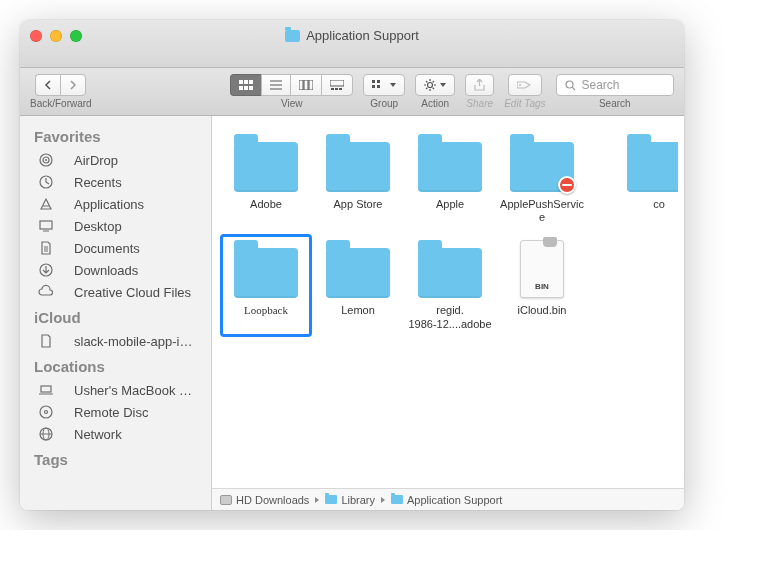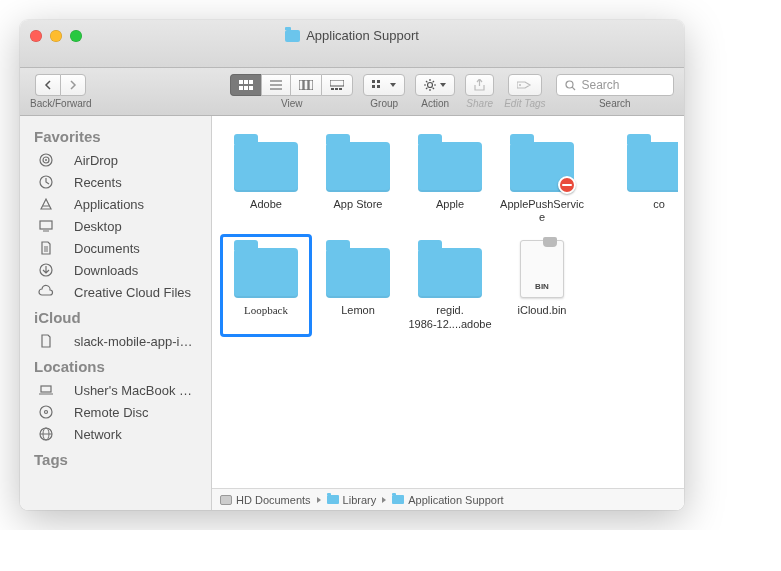--- a/index.html
+++ b/index.html
@@ -329,21 +329,21 @@
           <div class="bin-icon"></div>
           <div class="fname">iCloud.bin</div>
         </div>
         <div></div>
 
       </div>
 
       <div class="pathbar">
         <div class="crumb">
           <div class="mini-hd"></div>
-          <span>HD Documents</span>
+          <span>HD Downloads</span>
         </div>
         <div class="chev"></div>
         <div class="crumb">
           <div class="mini-folder"></div>
           <span>Library</span>
         </div>
         <div class="chev"></div>
         <div class="crumb">
           <div class="mini-folder"></div>
           <span>Application Support</span>

